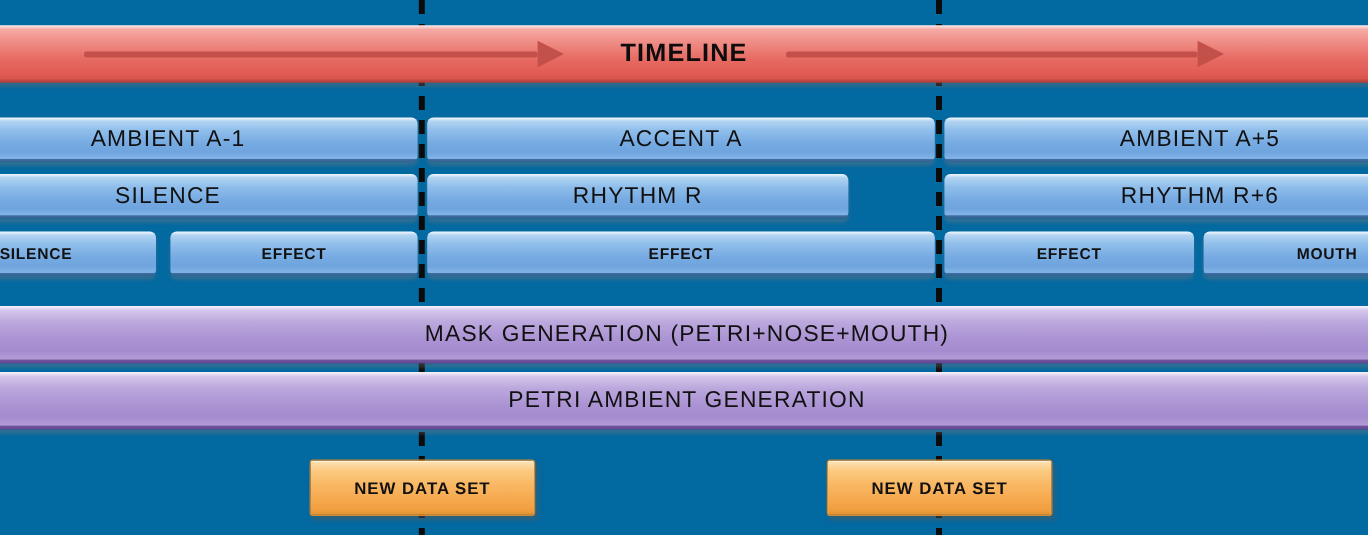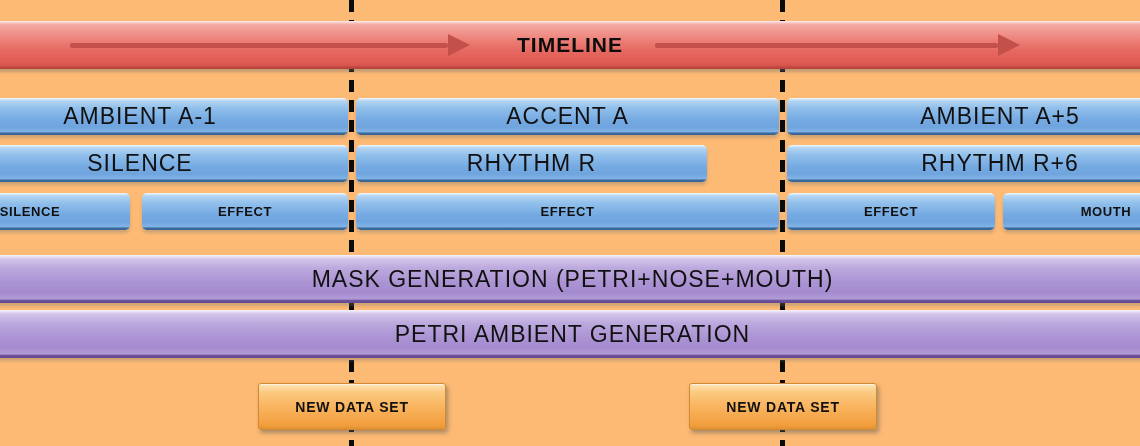--- a/index.html
+++ b/index.html
@@ -1,21 +1,21 @@
 <!DOCTYPE html>
 <html><head>
 <meta charset="utf-8">
 <style>
   html, body { margin: 0; padding: 0; background: #ffffff; }
   .stage {
     position: relative;
     width: 1140px;
     height: 446px;
     overflow: hidden;
-    background: #fdba74;
+    background: #0369a1;
     font-family: "Liberation Sans", sans-serif;
   }
 
   
   .vdash {
     position: absolute;
     top: 0;
     width: 5px;
     height: 446px;
     z-index: 1;
@@ -63,21 +63,21 @@
     justify-content: center;
     box-sizing: border-box;
     border: 1px solid #d18a31;
     border-radius: 3px;
     background: linear-gradient(180deg,
       #fde4b8 0%, #fbca81 18%, #f9b763 45%, #f5a74b 75%, #f19d3e 92%, #e0912e 100%);
     box-shadow: 2px 3px 4px rgba(90,90,90,0.50), inset 0 1px 0 rgba(255,255,255,0.55);
   }
 
   .bar-label {
-    font-size: 23px;
+    font-size: 19px;
     font-weight: 400;
     letter-spacing: 1px;
     color: #111111;
     white-space: nowrap;
   }
   .bar-label.small {
     font-size: 13px;
     font-weight: 700;
     letter-spacing: 0.6px;
   }

